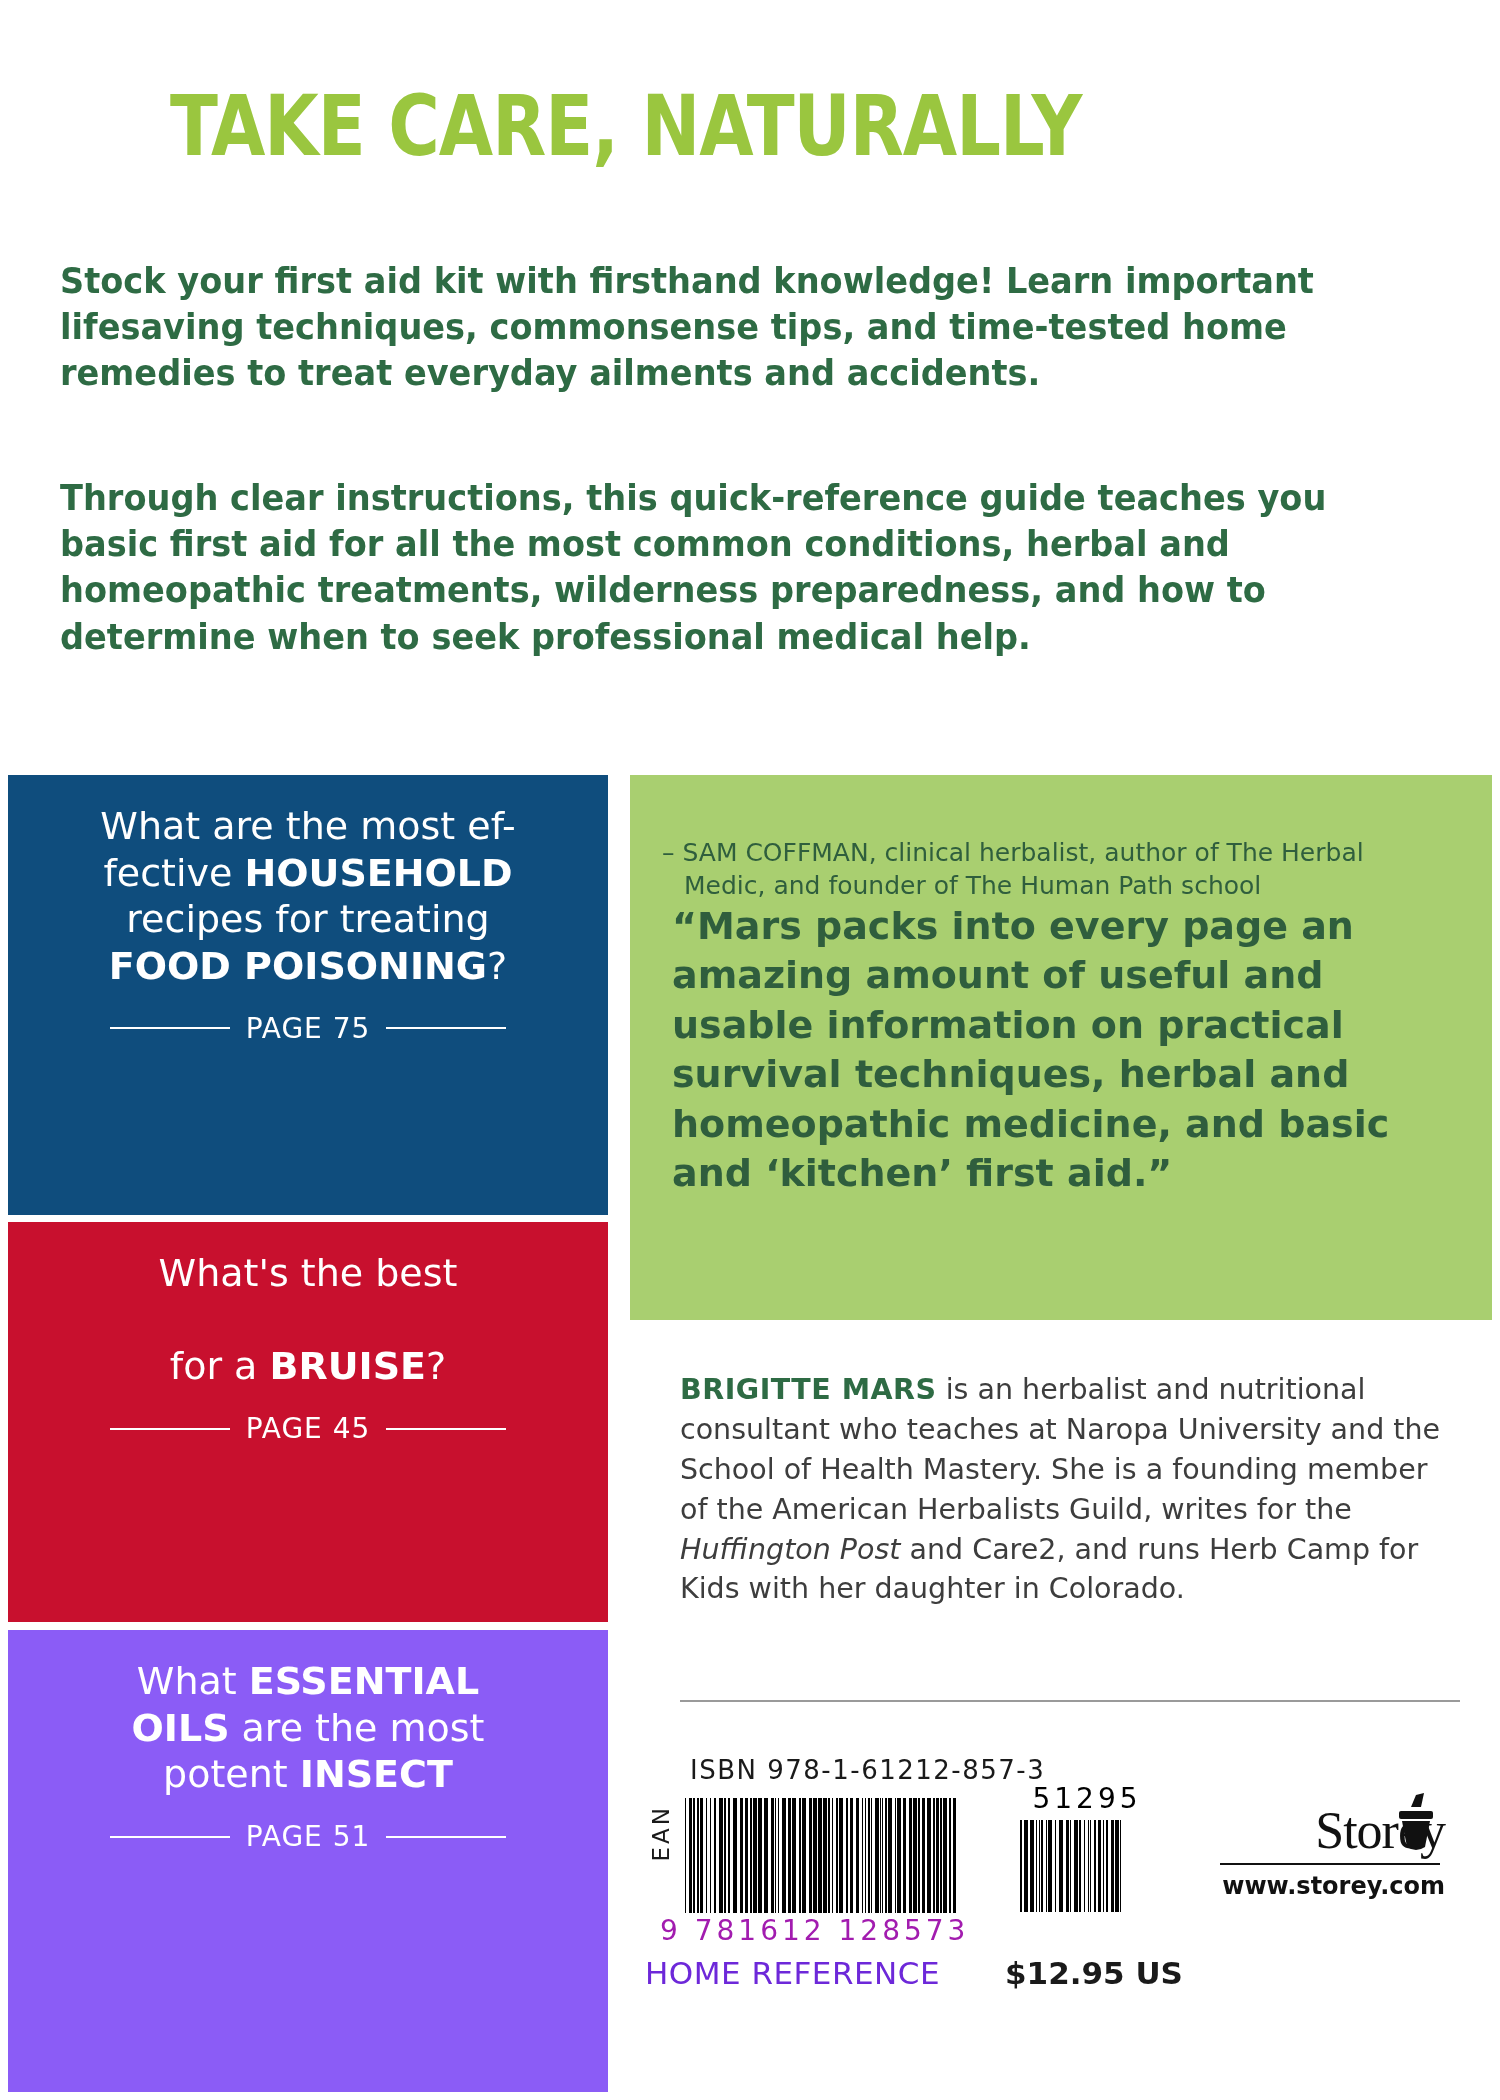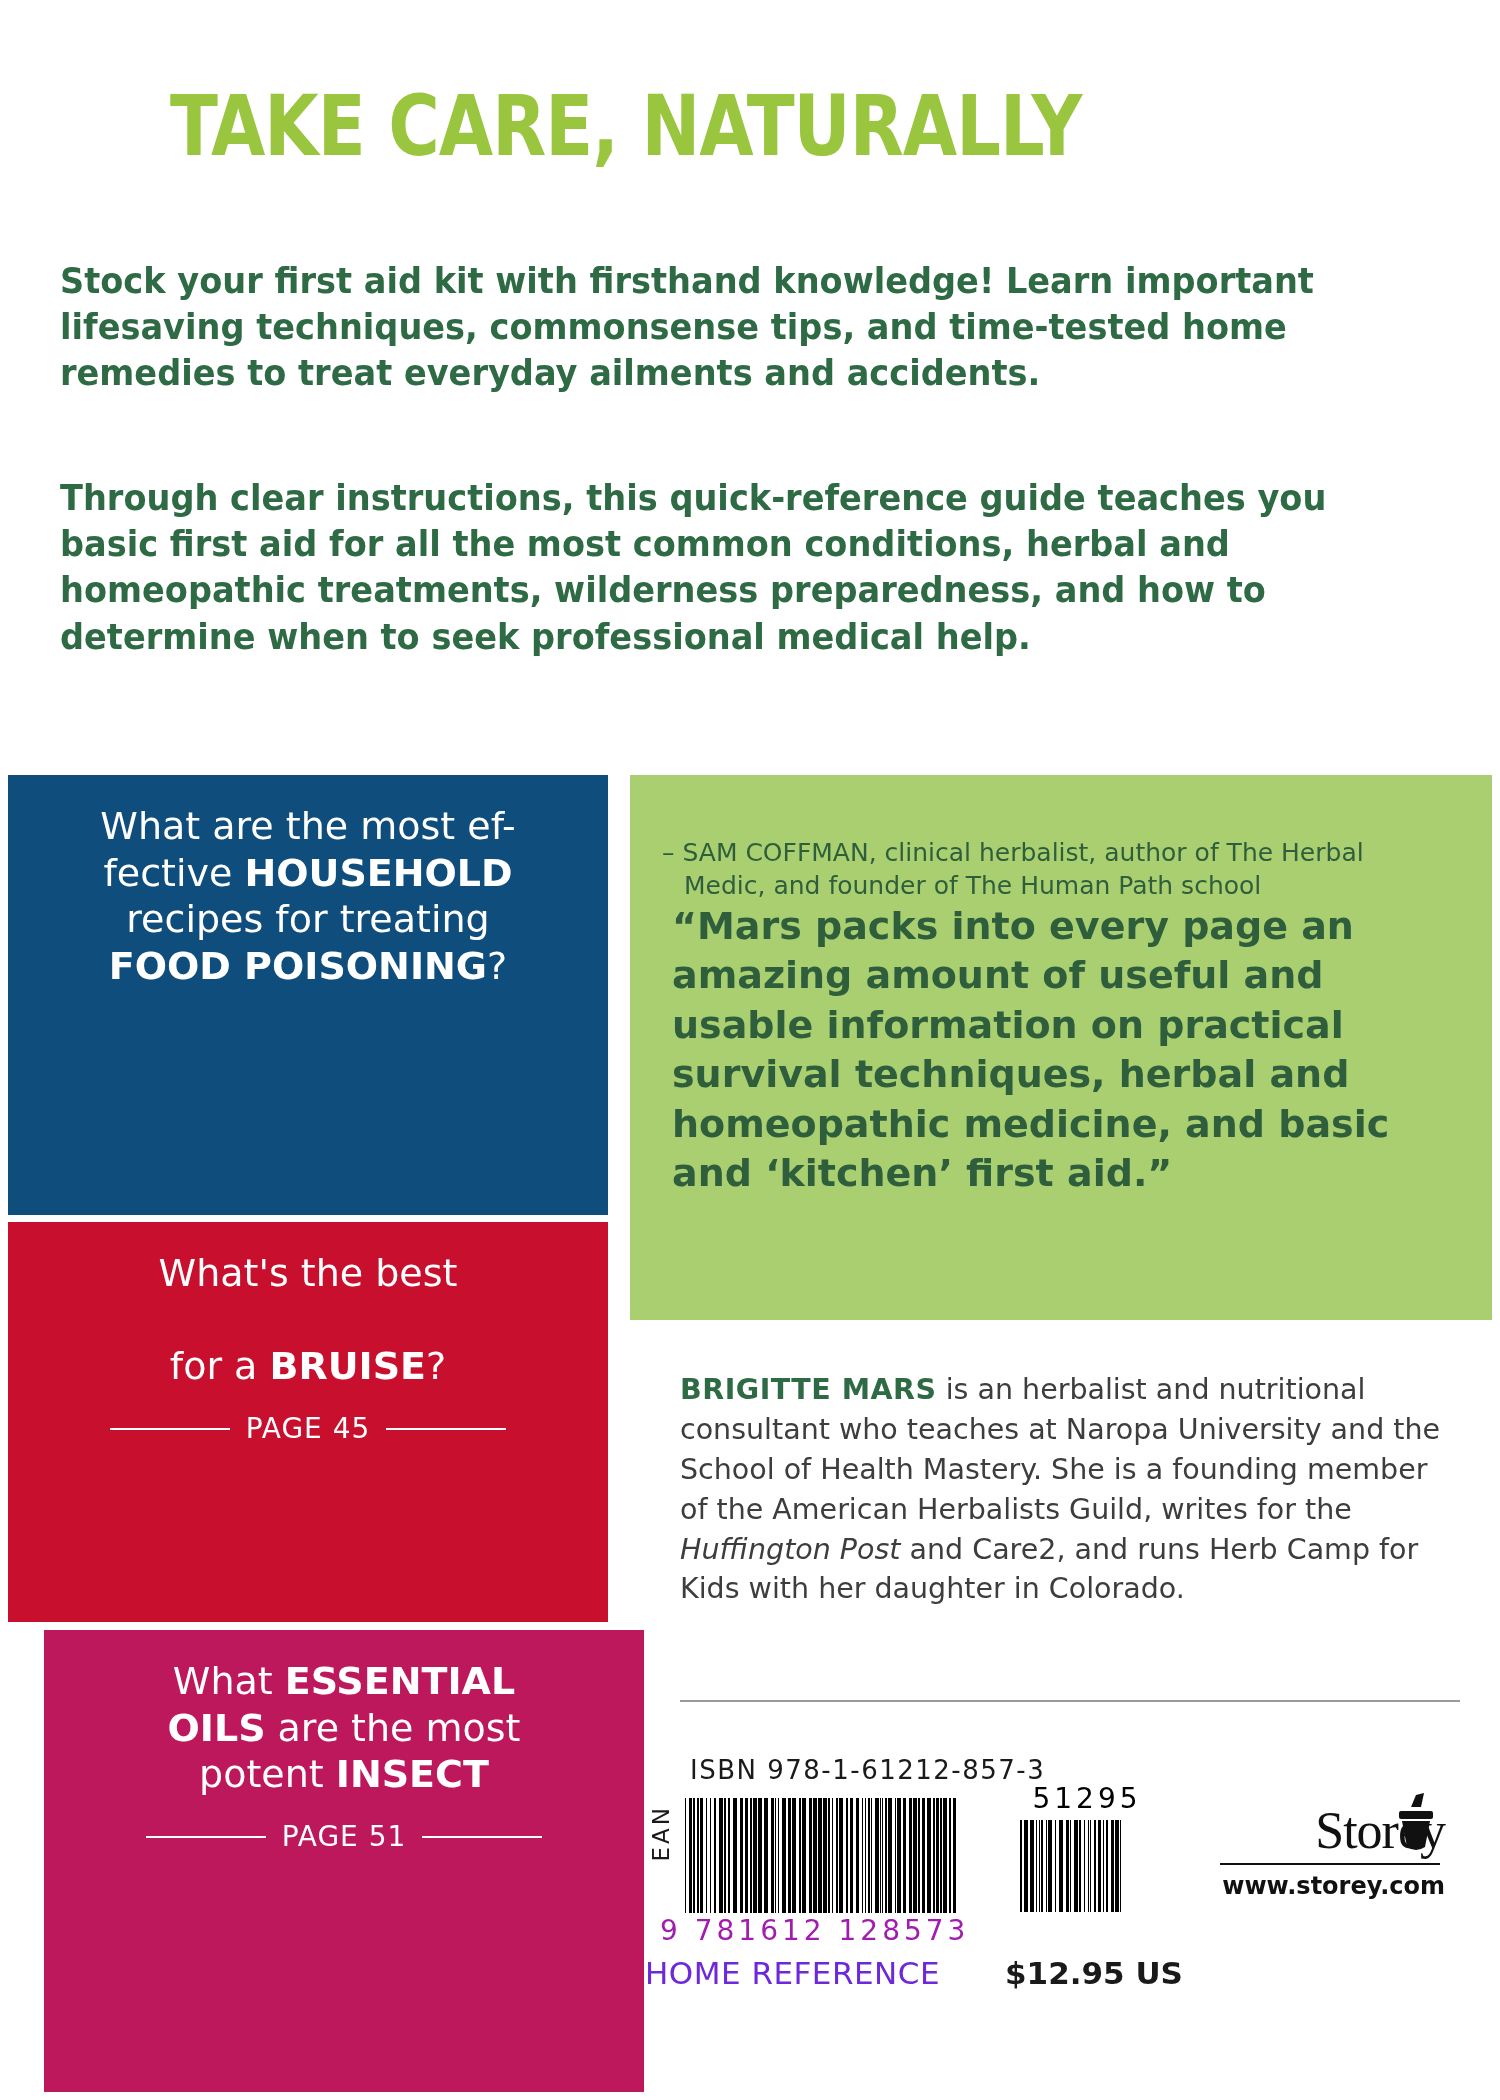--- a/index.html
+++ b/index.html
@@ -99,22 +99,21 @@
     background: #0f4d7d;
   }
   #callout-red {
     top: 1222px;
     height: 400px;
     background: #c8102e;
   }
   #callout-orange {
     top: 1630px;
     height: 462px;
-    background: #be185d;
-    margin-left: 36px;
+    background: #8b5cf6;
   }
 
   
   #quote-panel {
     position: absolute;
     left: 630px;
     top: 775px;
     width: 862px;
     height: 545px;
     background: #a9cf70;
@@ -290,20 +289,25 @@
 <div class="page">
 
   <div class="headline">TAKE CARE, NATURALLY</div>
 
   <div class="blurb" id="blurb1">Stock your first aid kit with firsthand knowledge! Learn important lifesaving techniques, commonsense tips, and time-tested home remedies to treat everyday ailments and accidents.</div>
   <div class="blurb" id="blurb2">Through clear instructions, this quick-reference guide teaches you basic first aid for all the most common conditions, herbal and homeopathic treatments, wilderness preparedness, and how to determine when to seek professional medical help.</div>
 
   <div class="callout" id="callout-blue">
     <div class="q">
       What are the most ef-<br>fective <b>HOUSEHOLD</b><br>recipes for treating<br><b>FOOD POISONING</b>?
+    </div>
+    <div class="pagerow">
+      <div class="rule"></div>
+      <div class="pageno">PAGE 75</div>
+      <div class="rule"></div>
     </div>
   </div>
 
   <div class="callout" id="callout-red">
     <div class="q">
       What's the best<br><br>for a <b>BRUISE</b>?
     </div>
     <div class="pagerow">
       <div class="rule"></div>
       <div class="pageno">PAGE 45</div>

